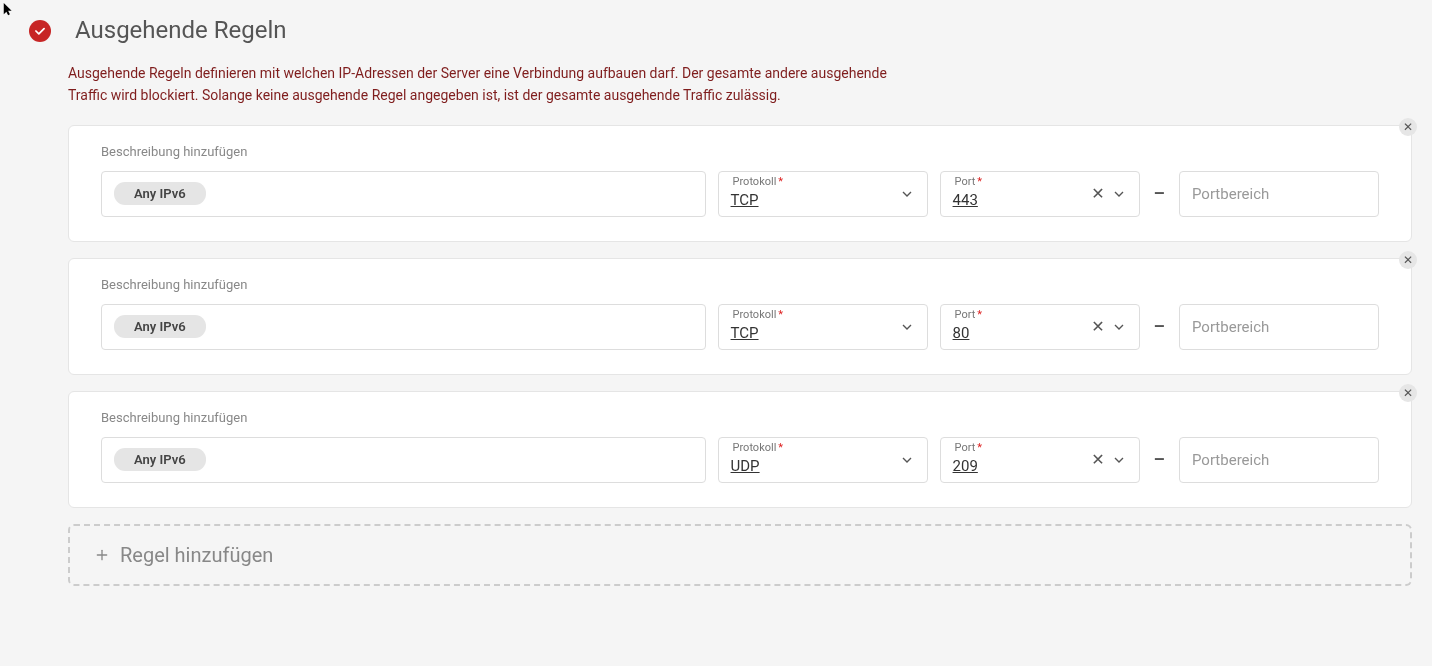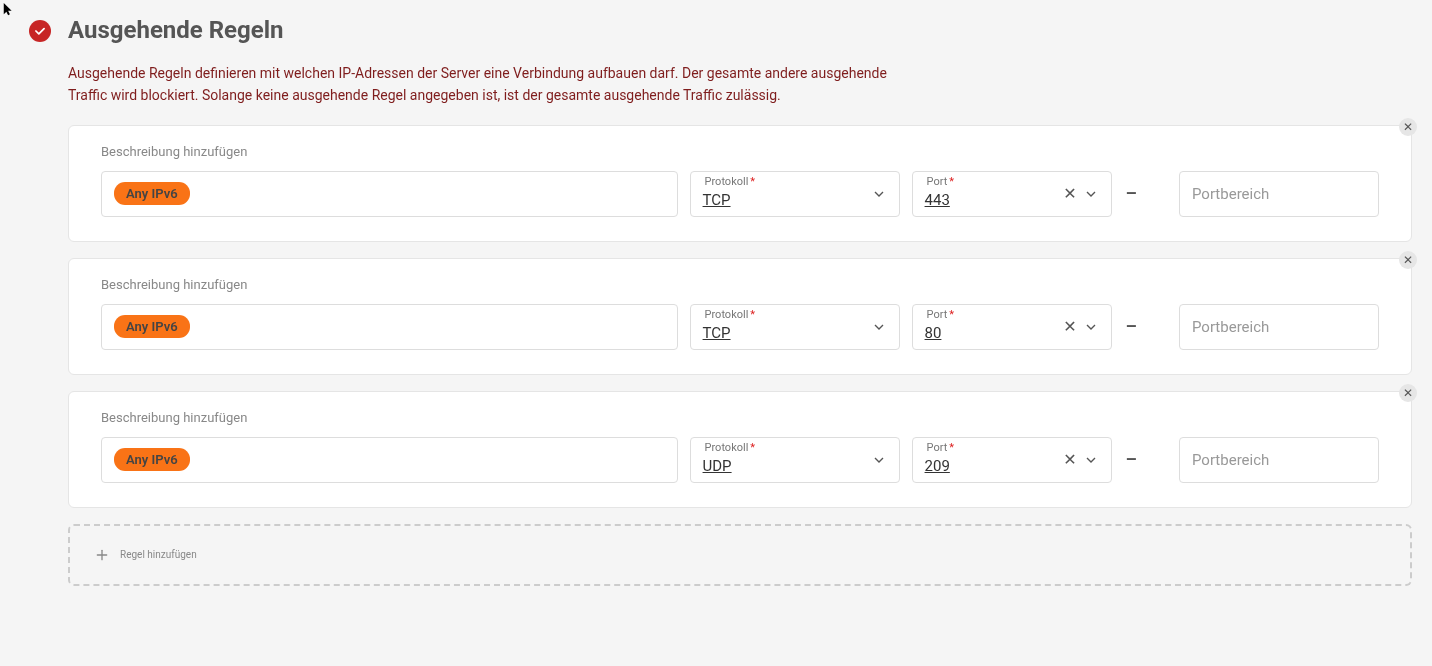--- a/index.html
+++ b/index.html
@@ -51,23 +51,23 @@
     border-left: 2px dashed #c72626;
     margin-top: 8px;
   }
   .content {
     flex: 1;
     padding-left: 8px;
     min-width: 0;
   }
   h1.title {
     font-size: 24px;
-    font-weight: 700;
-    color: #555;
-    margin: 6px 0 18px 0;
+    font-weight: 400;
+    color: #555;
+    margin: 6px 0 18px 7px;
   }
   .desc {
     color: #7f1d1d;
     line-height: 1.6;
     max-width: 860px;
     margin-bottom: 18px;
   }
   .rule-card {
     position: relative;
     background: #fff;
@@ -108,33 +108,33 @@
     border-radius: 4px;
     background: #fff;
     height: 46px;
     display: flex;
     align-items: center;
     padding: 0 12px;
   }
   .field.source { flex: 1; min-width: 200px; }
   .field.proto  { width: 210px; flex: 0 0 210px; justify-content: space-between; gap: 44px; }
   .field.port   { width: 200px; flex: 0 0 200px; justify-content: space-between; }
-  .field.range  { width: 200px; flex: 0 0 200px; margin-left: 28px; }
+  .field.range  { width: 200px; flex: 0 0 200px; }
   .float-label {
     position: absolute;
     top: 3px;
     left: 14px;
     font-size: 11px;
     color: #777;
   }
   .float-label .req { color: #d22; margin-left: 2px; }
   .tag {
-    background: #f97316;
+    background: #e5e5e5;
     border-radius: 11px;
-    padding: 4px 12px;
+    padding: 4px 20px;
     font-size: 13px;
     font-weight: 600;
     color: #444;
   }
   .value {
     font-size: 15px;
     color: #333;
     margin-top: 12px;
     text-decoration: underline;
   }
@@ -165,21 +165,21 @@
     font-size: 15px;
   }
   .add-rule {
     border: 2px dashed #ccc;
     border-radius: 6px;
     height: 62px;
     display: flex;
     align-items: center;
     padding: 0 24px;
     color: #888;
-    font-size: 10px;
+    font-size: 20px;
     cursor: pointer;
     background: transparent;
   }
   .add-rule svg { width: 16px; height: 16px; margin-right: 10px; }
 </style>
 </head>
 <body>
 
 <div class="page">
   <span class="cursor-icon">

